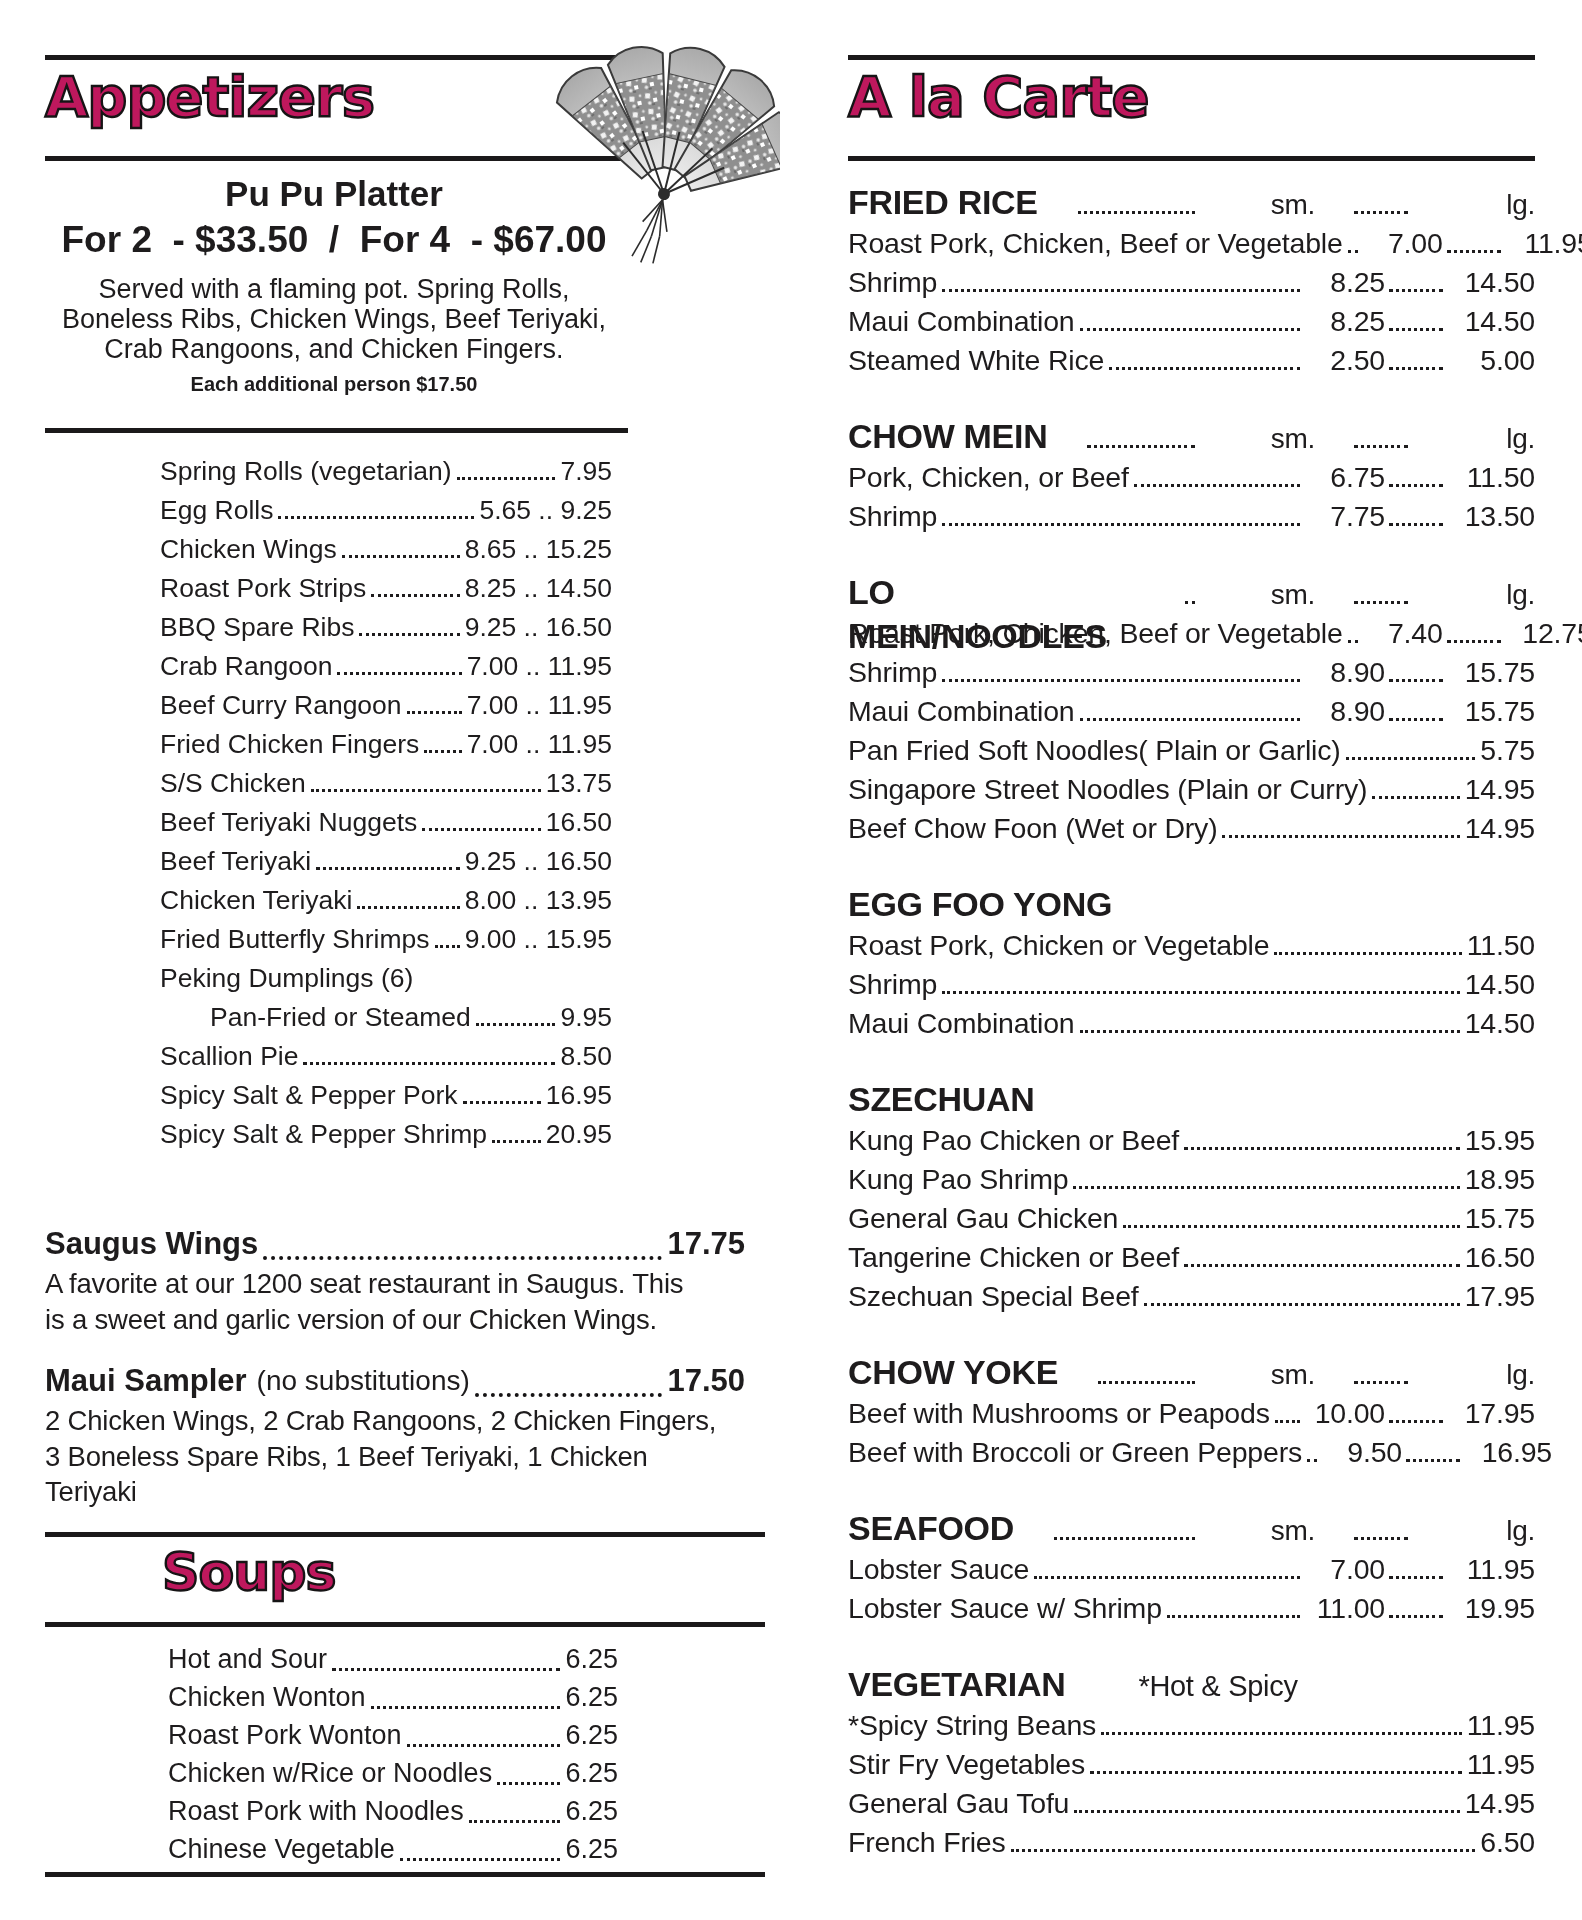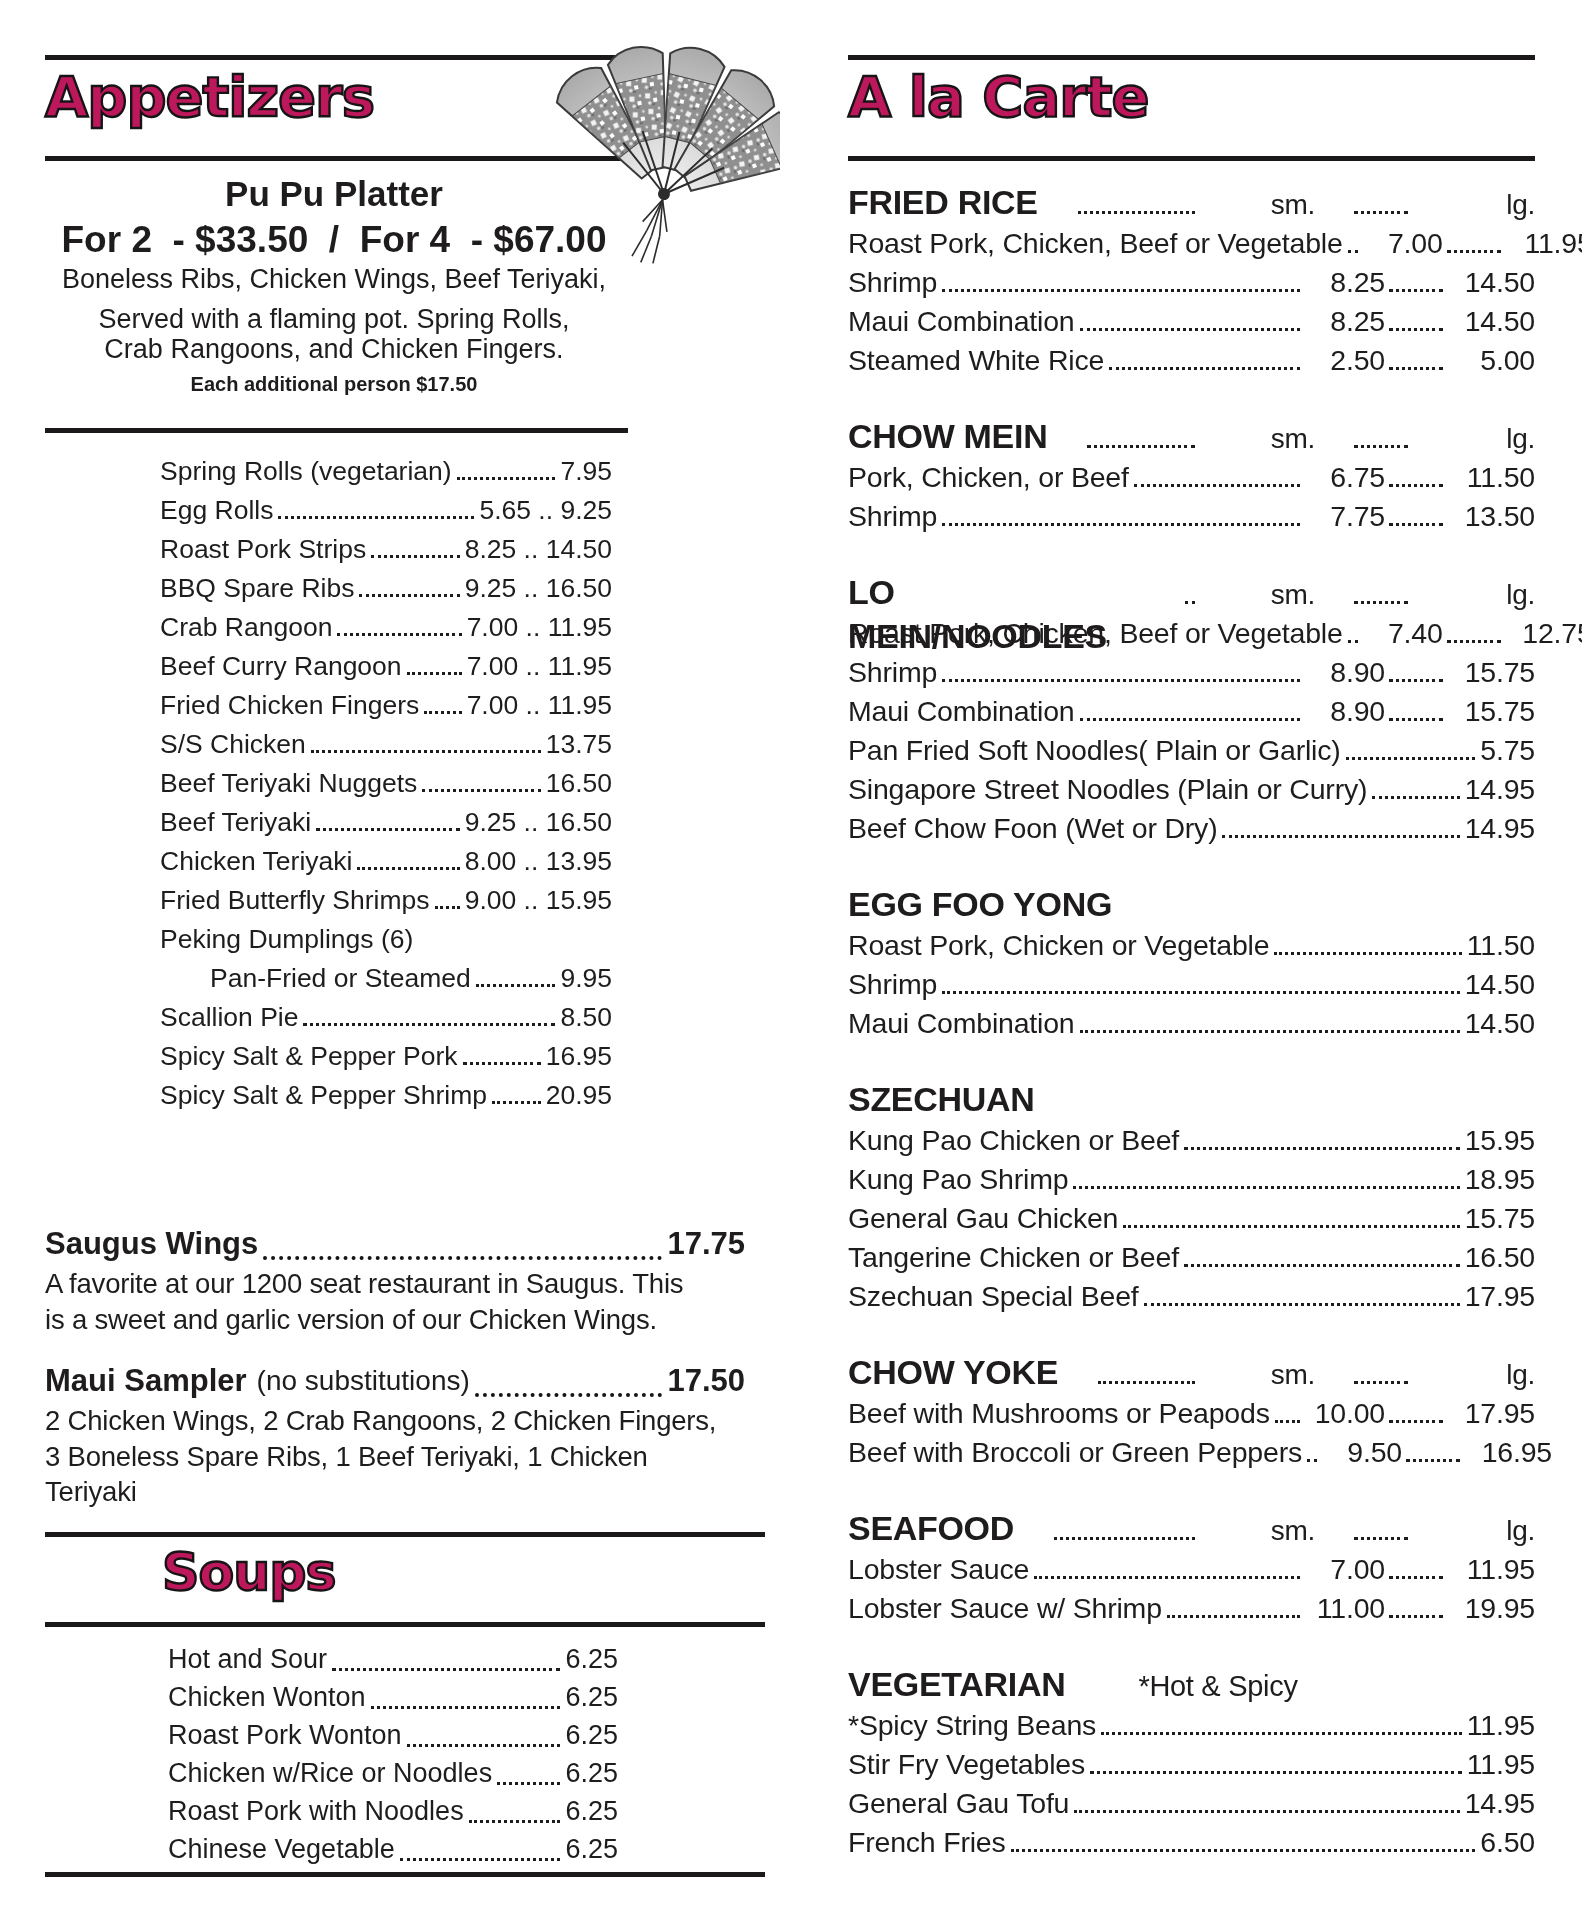--- a/index.html
+++ b/index.html
@@ -112,37 +112,42 @@
       <line x1="104" y1="208" x2="96" y2="236"></line>
       <line x1="110" y1="212" x2="106" y2="240"></line>
       <line x1="118" y1="210" x2="118" y2="238"></line>
     </g>
   </g>
 </svg>
 
 <div class="pupu">
   <div class="pupu-title">Pu Pu Platter</div>
   <div class="pupu-pricing">For 2  - $33.50  /  For 4  - $67.00</div>
+  <div class="pupu-desc" style="margin-top:10px;">Served with a flaming pot. Spring Rolls,</div>
   <div class="pupu-desc">Boneless Ribs, Chicken Wings, Beef Teriyaki,</div>
-  <div class="pupu-desc" style="margin-top:10px;">Served with a flaming pot. Spring Rolls,</div>
   <div class="pupu-desc">Crab Rangoons, and Chicken Fingers.</div>
   <div class="pupu-additional">Each additional person $17.50</div>
 </div>
 <div class="rule" style="left:45px;top:428px;width:583px;"></div>
 
 <div class="app-list" id="app-list">
     <div class="row">
       <span class="nm">Spring Rolls (vegetarian)</span>
       <span class="leader"></span>
       <span class="pr">7.95</span>
     </div>
     <div class="row">
       <span class="nm">Egg Rolls</span>
       <span class="leader"></span>
       <span class="pr">5.65 .. 9.25</span>
+    </div>
+    <div class="row">
+      <span class="nm">Chicken Wings</span>
+      <span class="leader"></span>
+      <span class="pr">8.65 .. 15.25</span>
     </div>
     <div class="row">
       <span class="nm">Roast Pork Strips</span>
       <span class="leader"></span>
       <span class="pr">8.25 .. 14.50</span>
     </div>
     <div class="row">
       <span class="nm">BBQ Spare Ribs</span>
       <span class="leader"></span>
       <span class="pr">9.25 .. 16.50</span>

